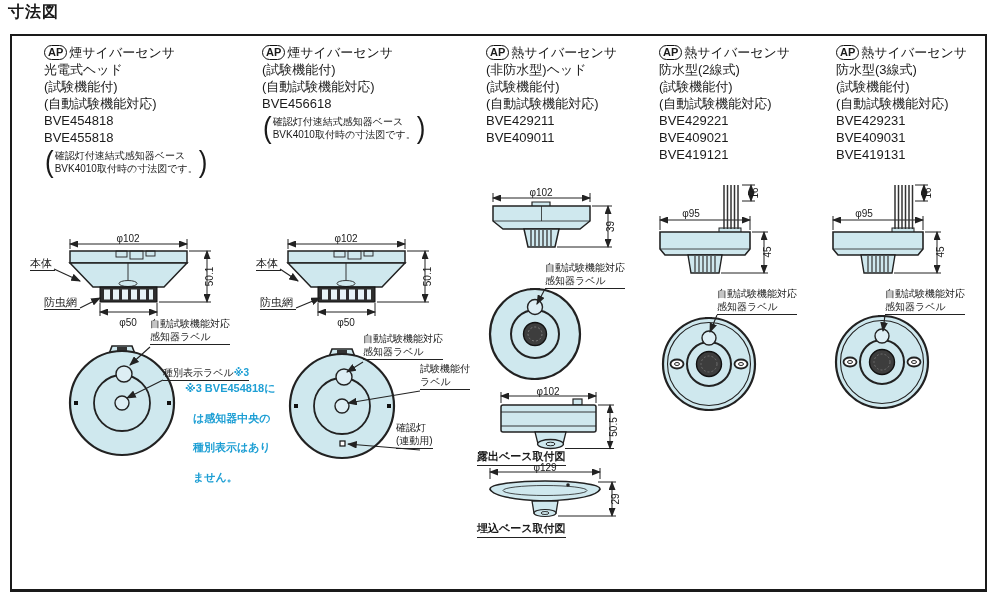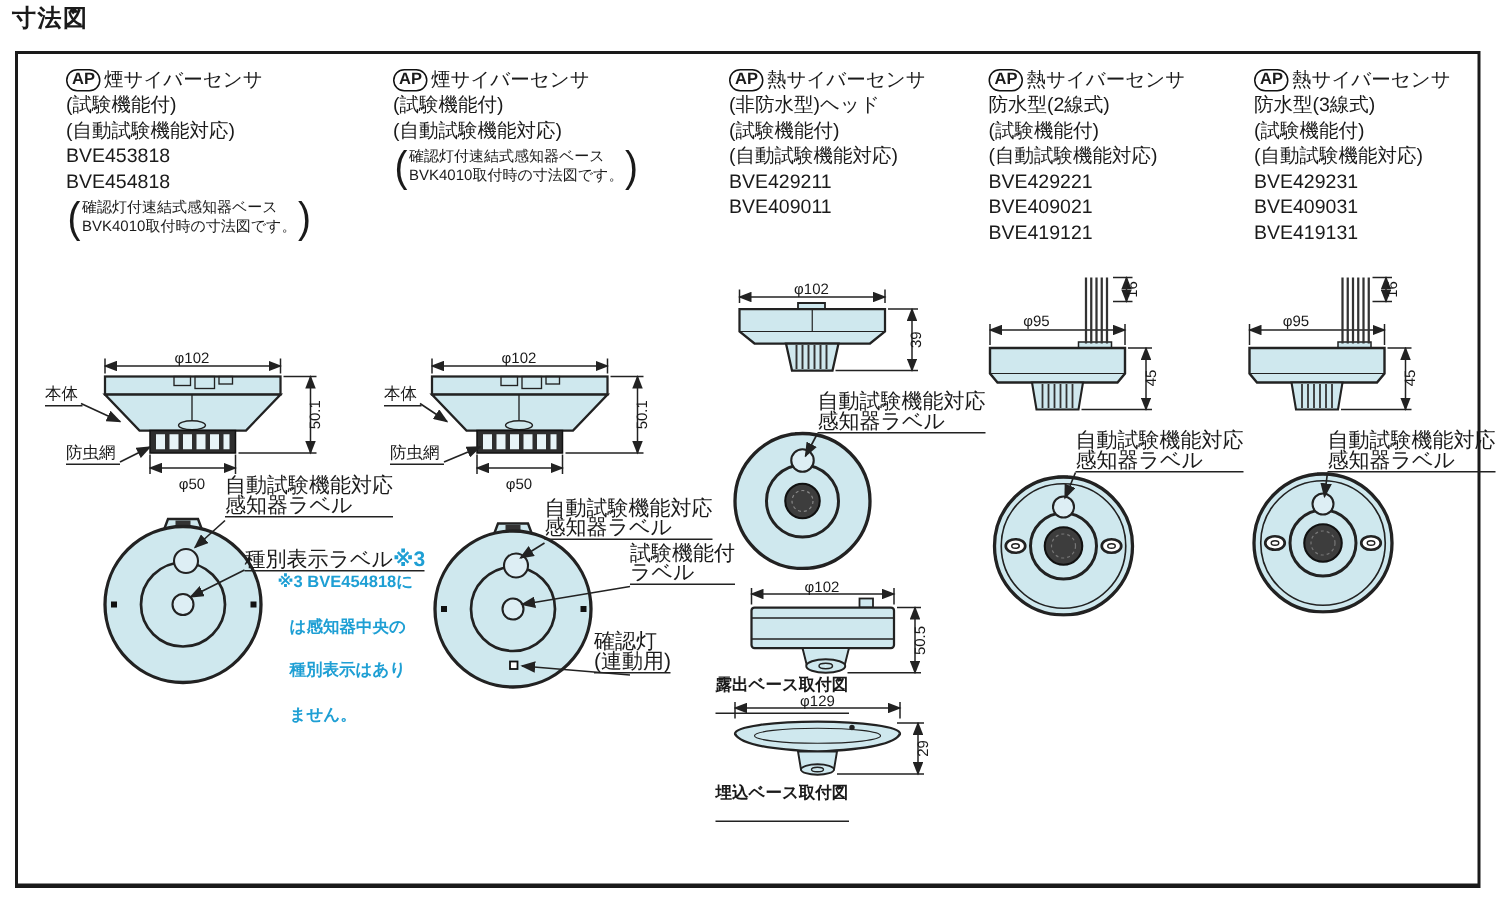--- a/index.html
+++ b/index.html
@@ -14,26 +14,26 @@
   .col-head { position:absolute; font-size:13px; line-height:17px; white-space:nowrap; z-index:7; }
   .col-head > div { height:17px; }
   .badge { display:inline-block; border:1.8px solid #111; border-radius:8px; padding:0 3px;
            font-weight:bold; font-size:11px; line-height:13px; vertical-align:1px; margin-right:2px; }
   .pnote { display:flex; align-items:center; font-size:10px; line-height:13px; height:32px !important; }
   .pnote .par { font-size:26px; font-weight:300; margin:0 1px; transform:scaleY(1.1); }
   .diag { position:absolute; z-index:2; }
   svg text { font-family:"Liberation Sans","DejaVu Sans",sans-serif; fill:#1a1a1a; }
   .dim { font-size:10px; }
   .overlay { position:absolute; left:0; top:0; z-index:6; pointer-events:none; }
-  .callout { position:absolute; font-size:14px; line-height:13px; white-space:nowrap;
+  .callout { position:absolute; font-size:10px; line-height:13px; white-space:nowrap;
              border-bottom:1.2px solid #222; padding-bottom:1px; z-index:7; }
   .plain-label { position:absolute; font-size:11px; line-height:13px; white-space:nowrap;
                  border-bottom:1.2px solid #222; z-index:7; }
   .caption { position:absolute; font-size:11px; font-weight:bold; white-space:nowrap;
-             border-bottom:1.5px solid #222; padding-bottom:11px; z-index:7; }
+             border-bottom:1.5px solid #222; padding-bottom:1px; z-index:7; }
   .blue { color:#1e9fd4; font-weight:bold; }
   .blue-note { position:absolute; font-size:11px; line-height:16.5px; font-weight:bold;
                color:#1e9fd4; white-space:nowrap; z-index:7; }
   .blue-note .ind { padding-left:8px;margin-top:13px; }
 </style>
 </head>
 <body>
 
 <svg class="overlay" width="1000" height="602">
   <defs>
@@ -58,38 +58,40 @@
     <line x1="717" y1="315" x2="710" y2="332" marker-end="url(#ae)"></line>
     <line x1="885" y1="315" x2="883" y2="331" marker-end="url(#ae)"></line>
   </g>
 </svg>
 
 <div class="page-title">寸法図</div>
 <div class="frame"></div>
 
 <div class="col-head" style="left:44px;top:44px">
   <div><span class="badge">AP</span><span>煙サイバーセンサ</span></div>
+  <div>光電式ヘッド</div>
   <div>(試験機能付)</div>
   <div>(自動試験機能対応)</div>
-  <div>BVE453818</div>
   <div>BVE454818</div>
+  <div>BVE455818</div>
   <div class="pnote">
     <span class="par">(</span>
     <span>
       <span>確認灯付速結式感知器ベース</span><br>
       <span>BVK4010取付時の寸法図です。</span>
     </span>
     <span class="par">)</span>
   </div>
 </div>
 
 <div class="col-head" style="left:262px;top:44px">
   <div><span class="badge">AP</span><span>煙サイバーセンサ</span></div>
   <div>(試験機能付)</div>
   <div>(自動試験機能対応)</div>
+  <div>BVE456618</div>
   <div class="pnote">
     <span class="par">(</span>
     <span>
       <span>確認灯付速結式感知器ベース</span><br>
       <span>BVK4010取付時の寸法図です。</span>
     </span>
     <span class="par">)</span>
   </div>
 </div>
 

